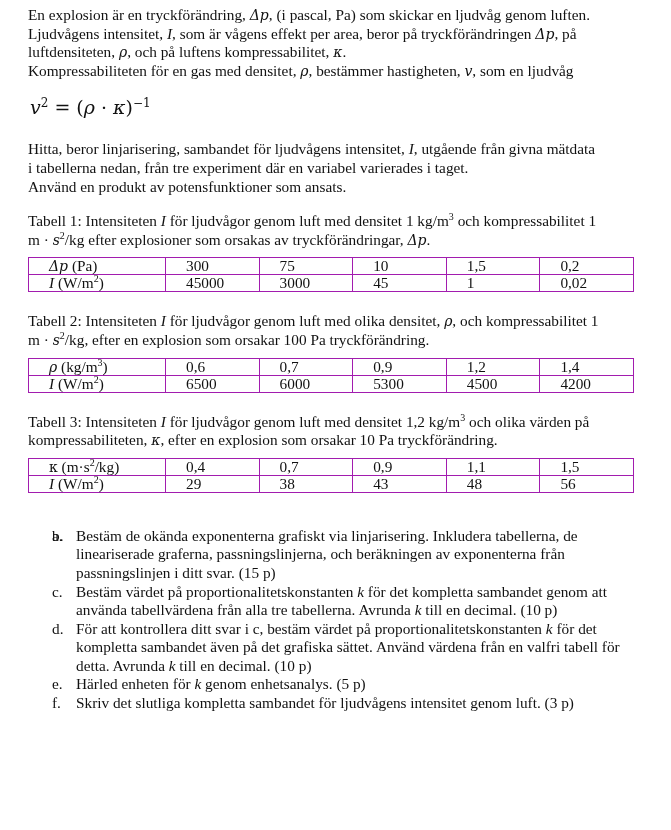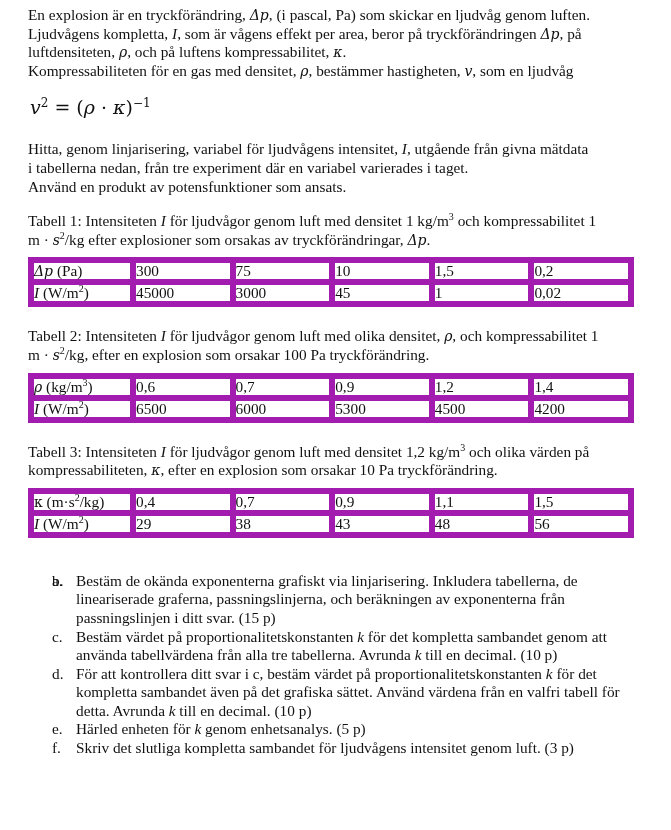--- a/index.html
+++ b/index.html
@@ -16,49 +16,49 @@
     .formula .v { font-style: italic; }
     .formula sup { font-size: 12px; }
     .gap1 { height: 14px; }
     .caption { margin: 0; line-height: 18.6px; }
     .caption b { font-weight: normal; }
     table.dt {
       border-collapse: collapse; margin-top: 8px; width: 606px;
       font-size: 15.3px; table-layout: fixed;
     }
     table.dt td {
-      border: 6px solid #a21caf; padding: 0 0; height: 16px; line-height: 16px;
+      border: 1px solid #a21caf; padding: 0 20px; height: 16px; line-height: 16px;
       vertical-align: middle; white-space: nowrap;
     }
     table.dt td.h { width: 96px; }
     .tblock { margin-top: 20px; }
     sup.s { font-size: 10px; vertical-align: 6px; line-height: 0; }
     ol.qs { list-style: none; margin: 34px 0 0 0; padding: 0; }
     ol.qs li { position: relative; padding-left: 48px; line-height: 18.6px; margin: 0; }
     ol.qs li .lab { position: absolute; left: 24px; top: 0; }
     i { font-style: italic; }
   </style>
 </head>
 <body>
 
 <div class="page">
 
   <div>
     <p class="p"><span>En explosion är en tryckförändring, </span><span class="math">Δp</span><span>, (i pascal, Pa) som skickar en ljudvåg genom luften.</span></p>
-    <p class="p"><span>Ljudvågens kompletta, </span><i>I</i><span>, som är vågens effekt per area, beror på tryckförändringen </span><span class="math">Δp</span><span>, på</span></p>
+    <p class="p"><span>Ljudvågens intensitet, </span><i>I</i><span>, som är vågens effekt per area, beror på tryckförändringen </span><span class="math">Δp</span><span>, på</span></p>
     <p class="p"><span>luftdensiteten, </span><span class="math">ρ</span><span>, och på luftens kompressabilitet, </span><span class="math">κ</span><span>.</span></p>
     <p class="p"><span>Kompressabiliteten för en gas med densitet, </span><span class="math">ρ</span><span>, bestämmer hastigheten, </span><span class="math">v</span><span>, som en ljudvåg</span></p>
   </div>
 
   <div class="formula"><span class="v">v</span><sup>2</sup><span> = (</span><span class="v">ρ</span><span> · </span><span class="v">κ</span><span>)</span><sup>−1</sup></div>
 
   <div class="gap1"></div>
 
   <div>
-    <p class="p"><span>Hitta, genom linjarisering, variabel för ljudvågens intensitet, </span><i>I</i><span>, utgående från givna mätdata</span></p>
+    <p class="p"><span>Hitta, beror linjarisering, sambandet för ljudvågens intensitet, </span><i>I</i><span>, utgående från givna mätdata</span></p>
     <p class="p">i tabellerna nedan, från tre experiment där en variabel varierades i taget.</p>
     <p class="p">Använd en produkt av potensfunktioner som ansats.</p>
   </div>
 
   <div class="tblock" style="margin-top:16px;">
     <p class="caption"><b>Tabell 1:</b><span> Intensiteten </span><i>I</i><span> för ljudvågor genom luft med densitet 1 kg/m</span><sup class="s">3</sup><span> och kompressabilitet 1</span></p>
     <p class="caption"><span>m · </span><span class="math">s</span><sup class="s">2</sup><span>/kg efter explosioner som orsakas av tryckförändringar, </span><span class="math">Δp</span><span>.</span></p>
     <table class="dt">
       <tbody>
           <tr>

